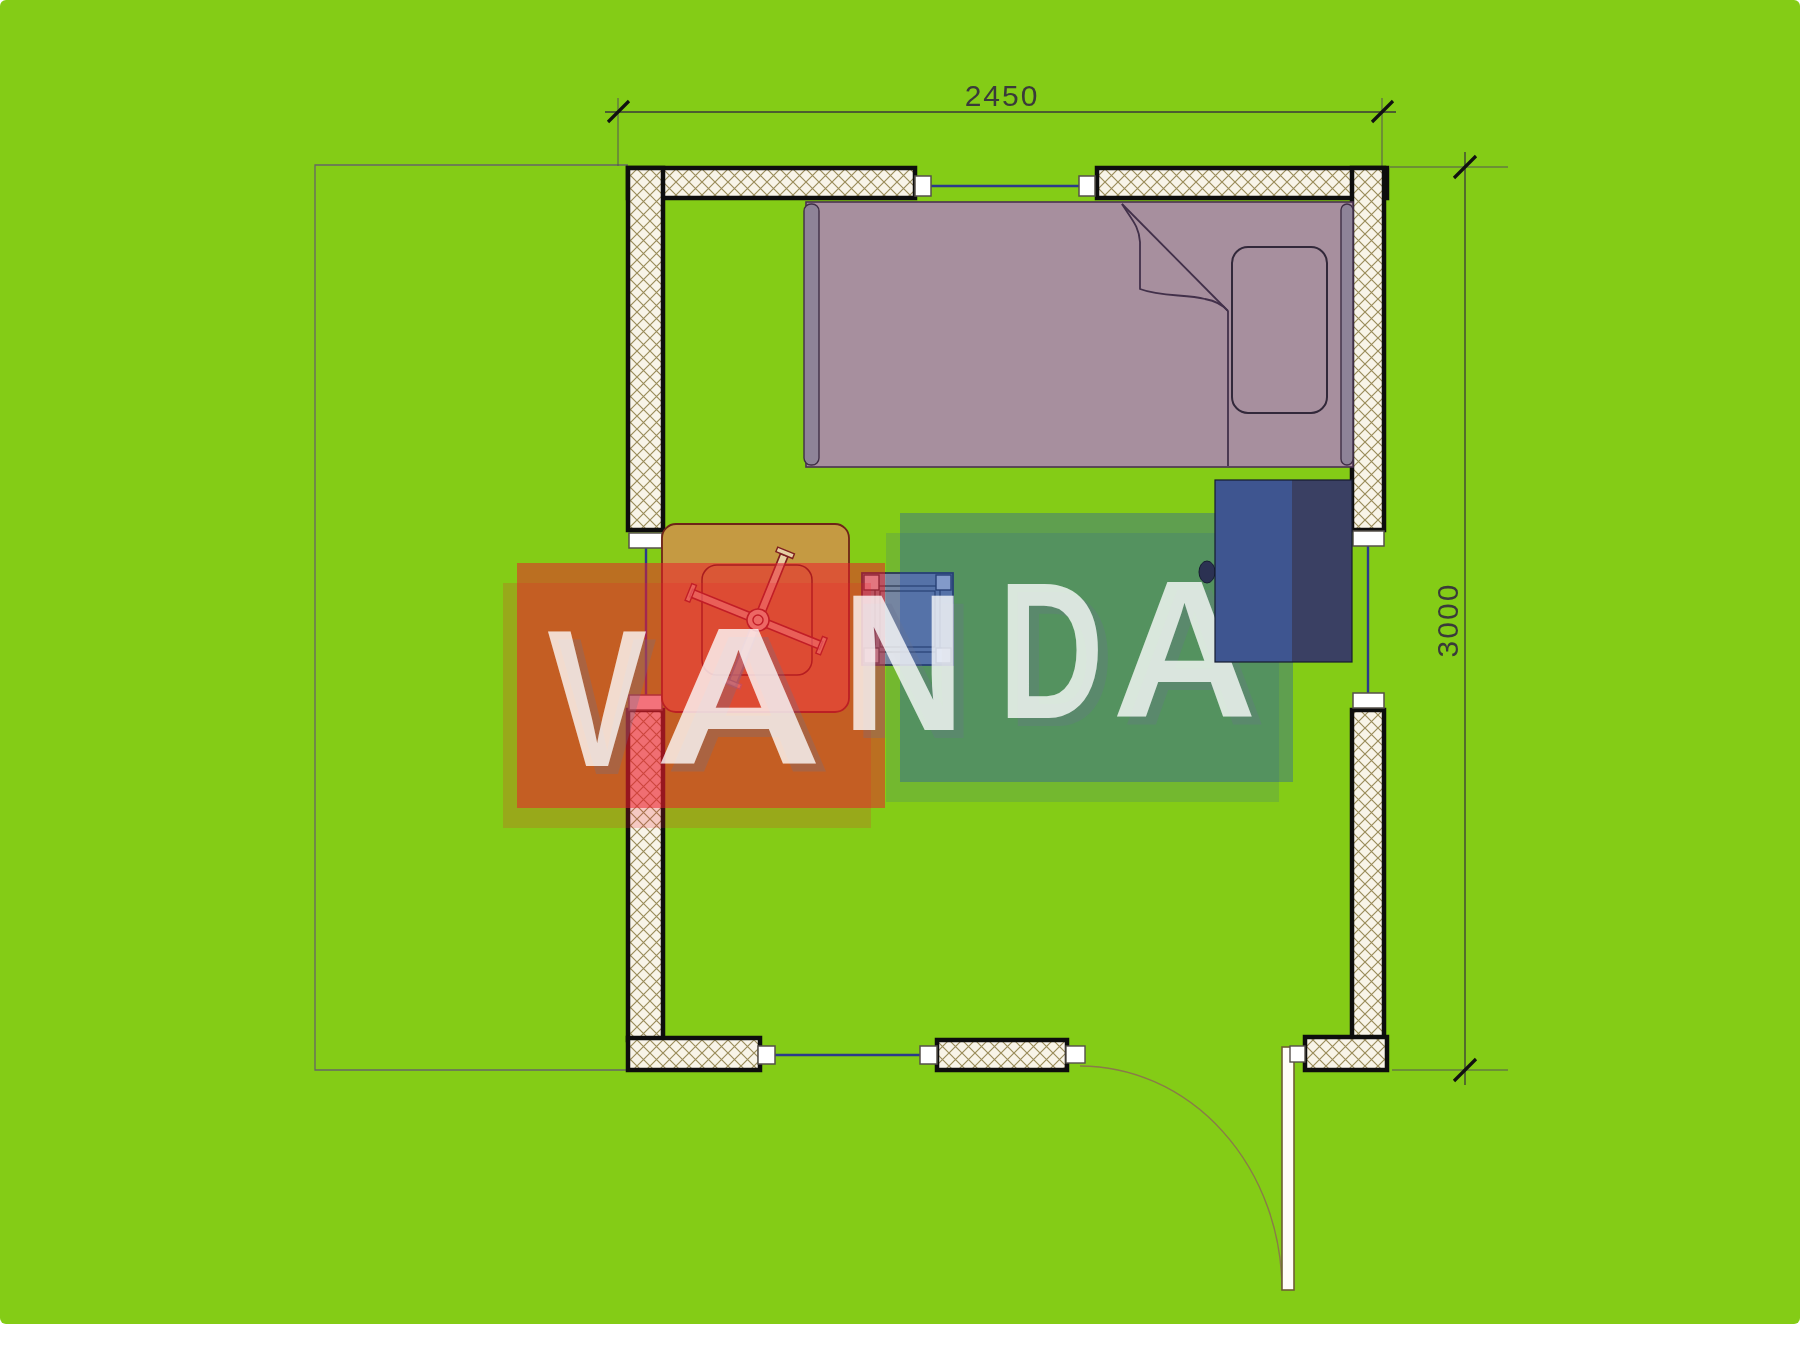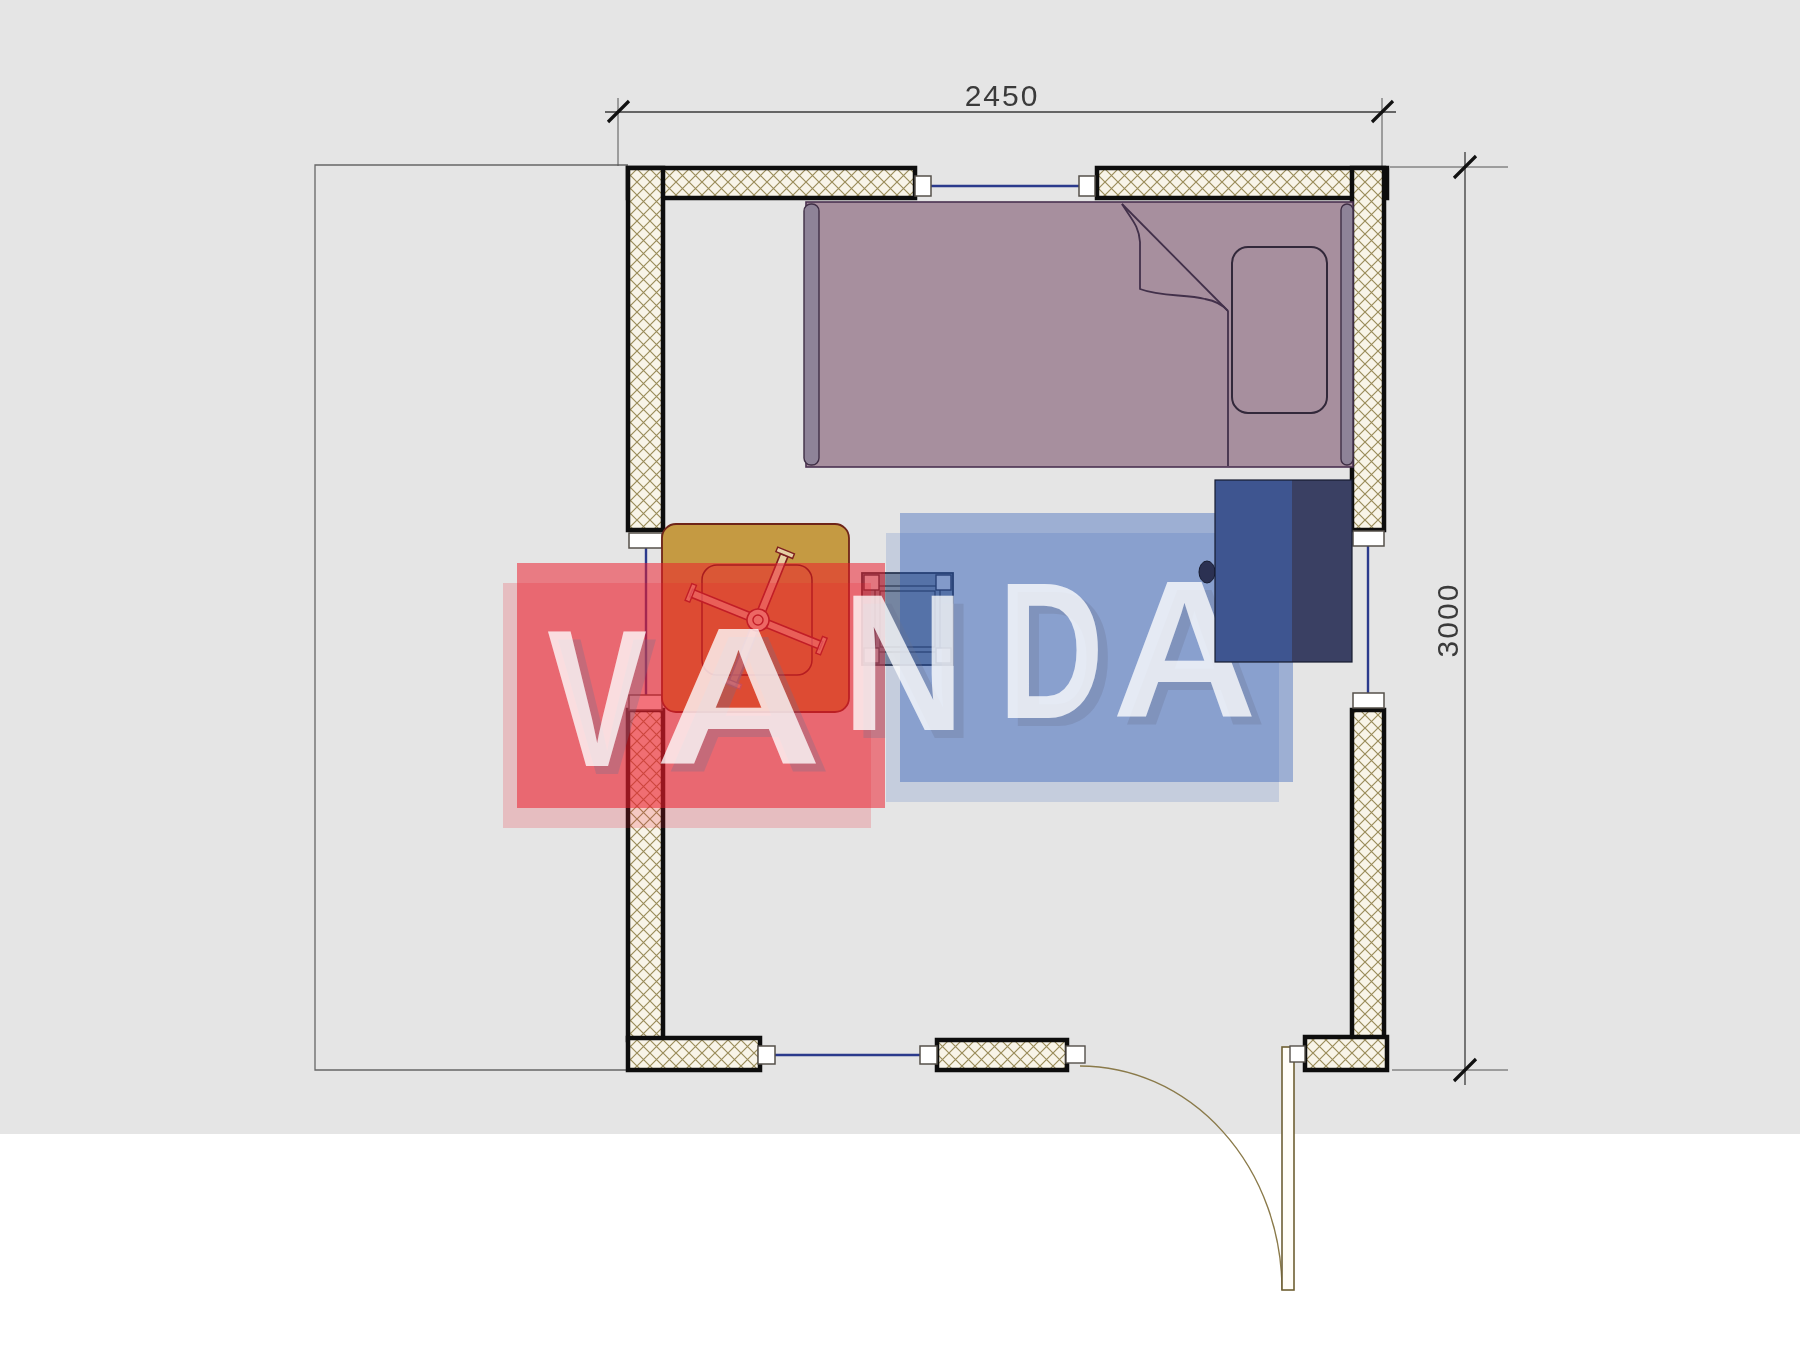--- a/index.html
+++ b/index.html
@@ -1,17 +1,17 @@
 <!DOCTYPE html>
 <html><head>
 <meta charset="utf-8">
 <style>
   html,body{margin:0;padding:0;background:#ffffff;}
   body{width:1800px;height:1350px;overflow:hidden;font-family:"Liberation Sans",sans-serif;}
-  .stage{position:relative;width:1800px;height:1134px;background:#e5e5e5;}
+  .stage{position:relative;width:1800px;height:1324px;background:#84cc16;border-radius:6px;}
   svg{position:absolute;left:0;top:0;}
   .dimtext{font-family:"Liberation Sans",sans-serif;font-size:30px;fill:#3a3a3a;letter-spacing:2px;}
   .wm-letter{font-family:"Liberation Sans",sans-serif;font-weight:bold;font-size:194px;}
 </style>
 </head>
 <body>
 
 <div class="stage">
 <svg width="1800" height="1350" viewBox="0 0 1800 1350">
   <defs>

